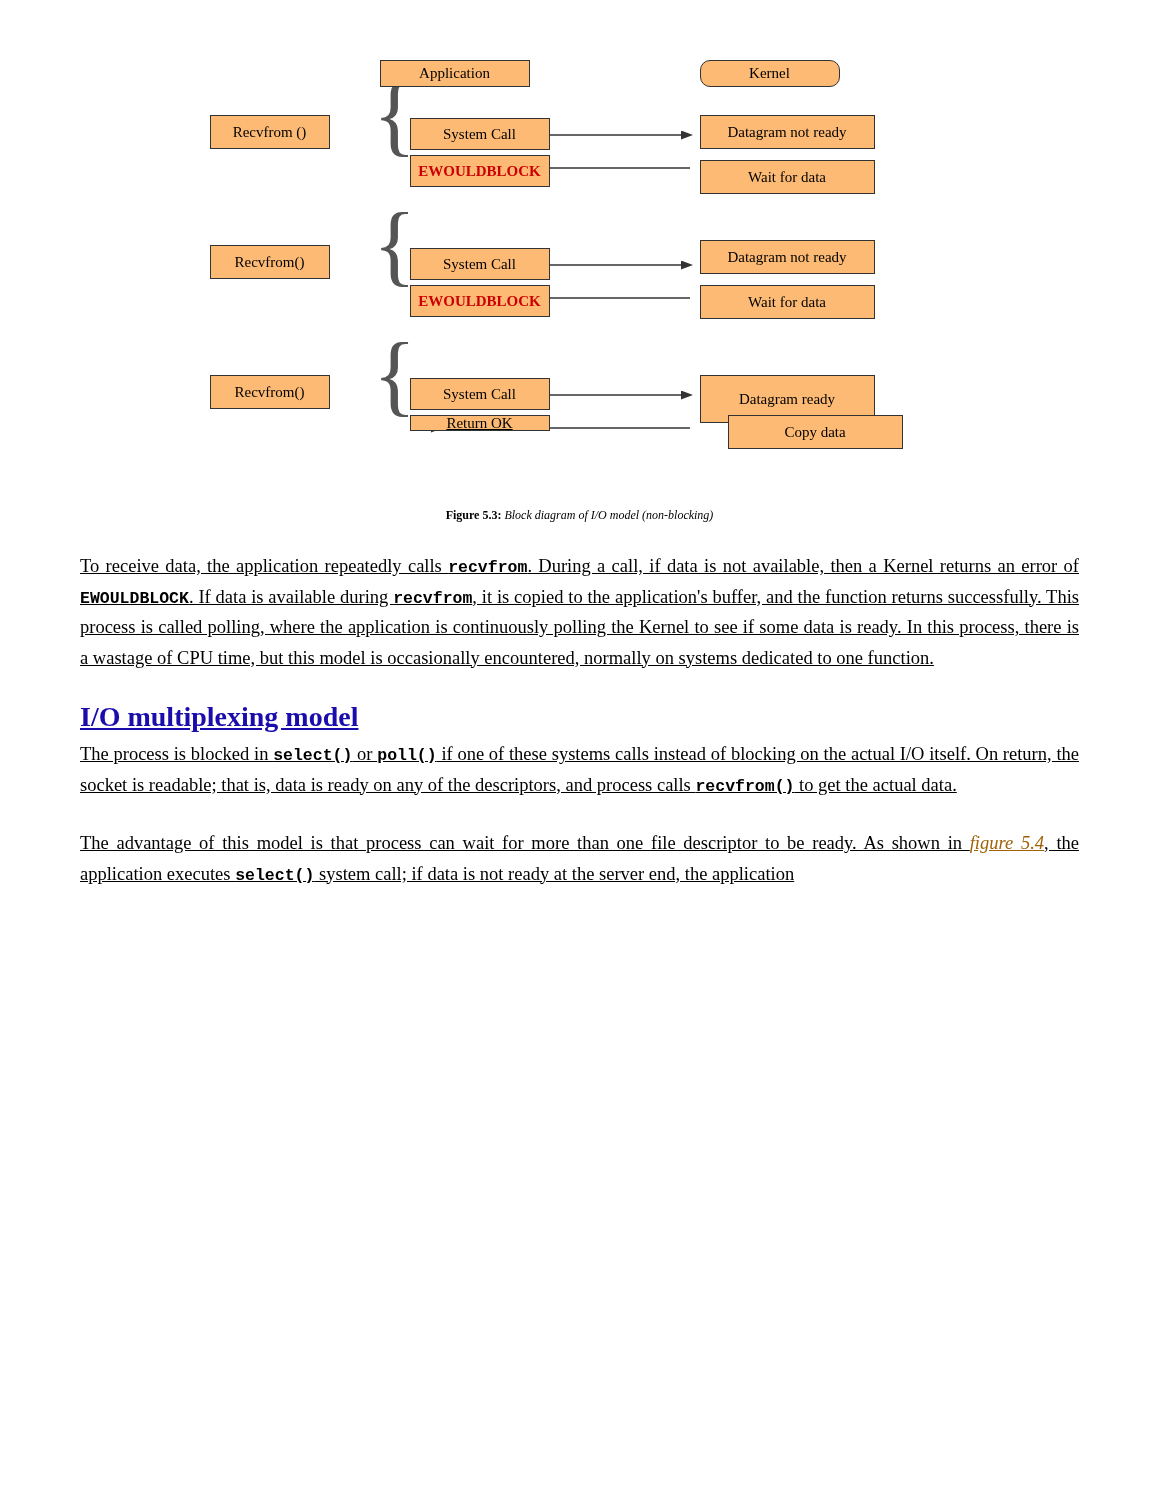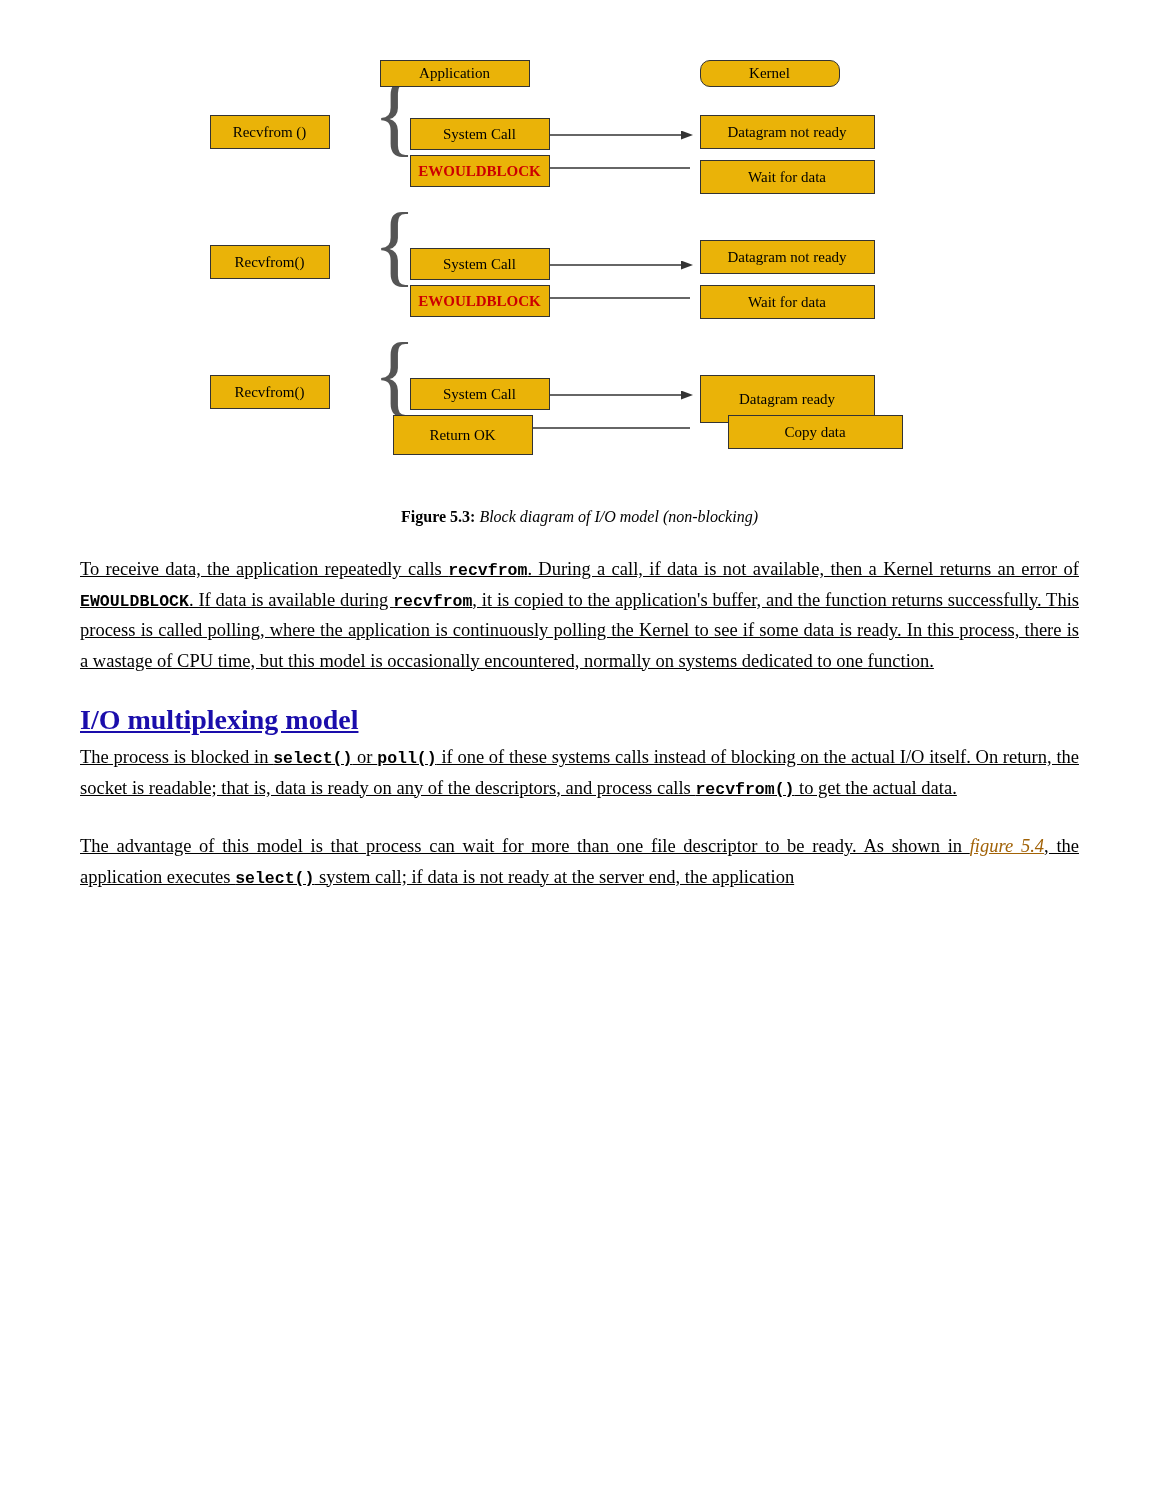--- a/index.html
+++ b/index.html
@@ -43,21 +43,21 @@
     }
     .col-kernel-header {
       left: 510px;
       width: 120px;
     }
 
     
     .box {
       position: absolute;
       border: 1.5px solid #333;
-      background: #eab308;
+      background: #fdba74;
       font-size: 15px;
       display: flex;
       align-items: center;
       justify-content: center;
       text-align: center;
       padding: 4px 8px;
     }
     .box-red {
       color: #cc0000;
       font-weight: bold;
@@ -70,21 +70,21 @@
       top: 0;
       left: 0;
       width: 100%;
       height: 100%;
       pointer-events: none;
     }
 
     
     .figure-caption {
       text-align: center;
-      font-size: 16px;
+      font-size: 12px;
       margin-bottom: 28px;
       font-style: italic;
       margin-top: 13px;
     }
     .figure-caption strong {
       font-style: normal;
       font-weight: bold;
     }
 
     
@@ -189,21 +189,21 @@
     <div class="box" style="left:510px; top:225px; width:175px; height:34px;">
       <span>Wait for data</span>
     </div>
 
     <div class="box" style="left:20px; top:315px; width:120px; height:34px;">
       <span>Recvfrom()</span>
     </div>
     <div class="box" style="left:220px; top:318px; width:140px; height:32px;">
       <span>System Call</span>
     </div>
-    <div class="box" style="left:203px; top:355px; width:140px; height:40px;">
+    <div class="box" style="left:220px; top:355px; width:140px; height:16px;text-decoration:underline;">
       <span>Return OK</span>
     </div>
     <div class="box" style="left:510px; top:315px; width:175px; height:48px;">
       <span>Datagram ready</span>
     </div>
     <div class="box" style="left:538px; top:355px; width:175px; height:34px;">
       <span>Copy data</span>
     </div>
 
   </div>

